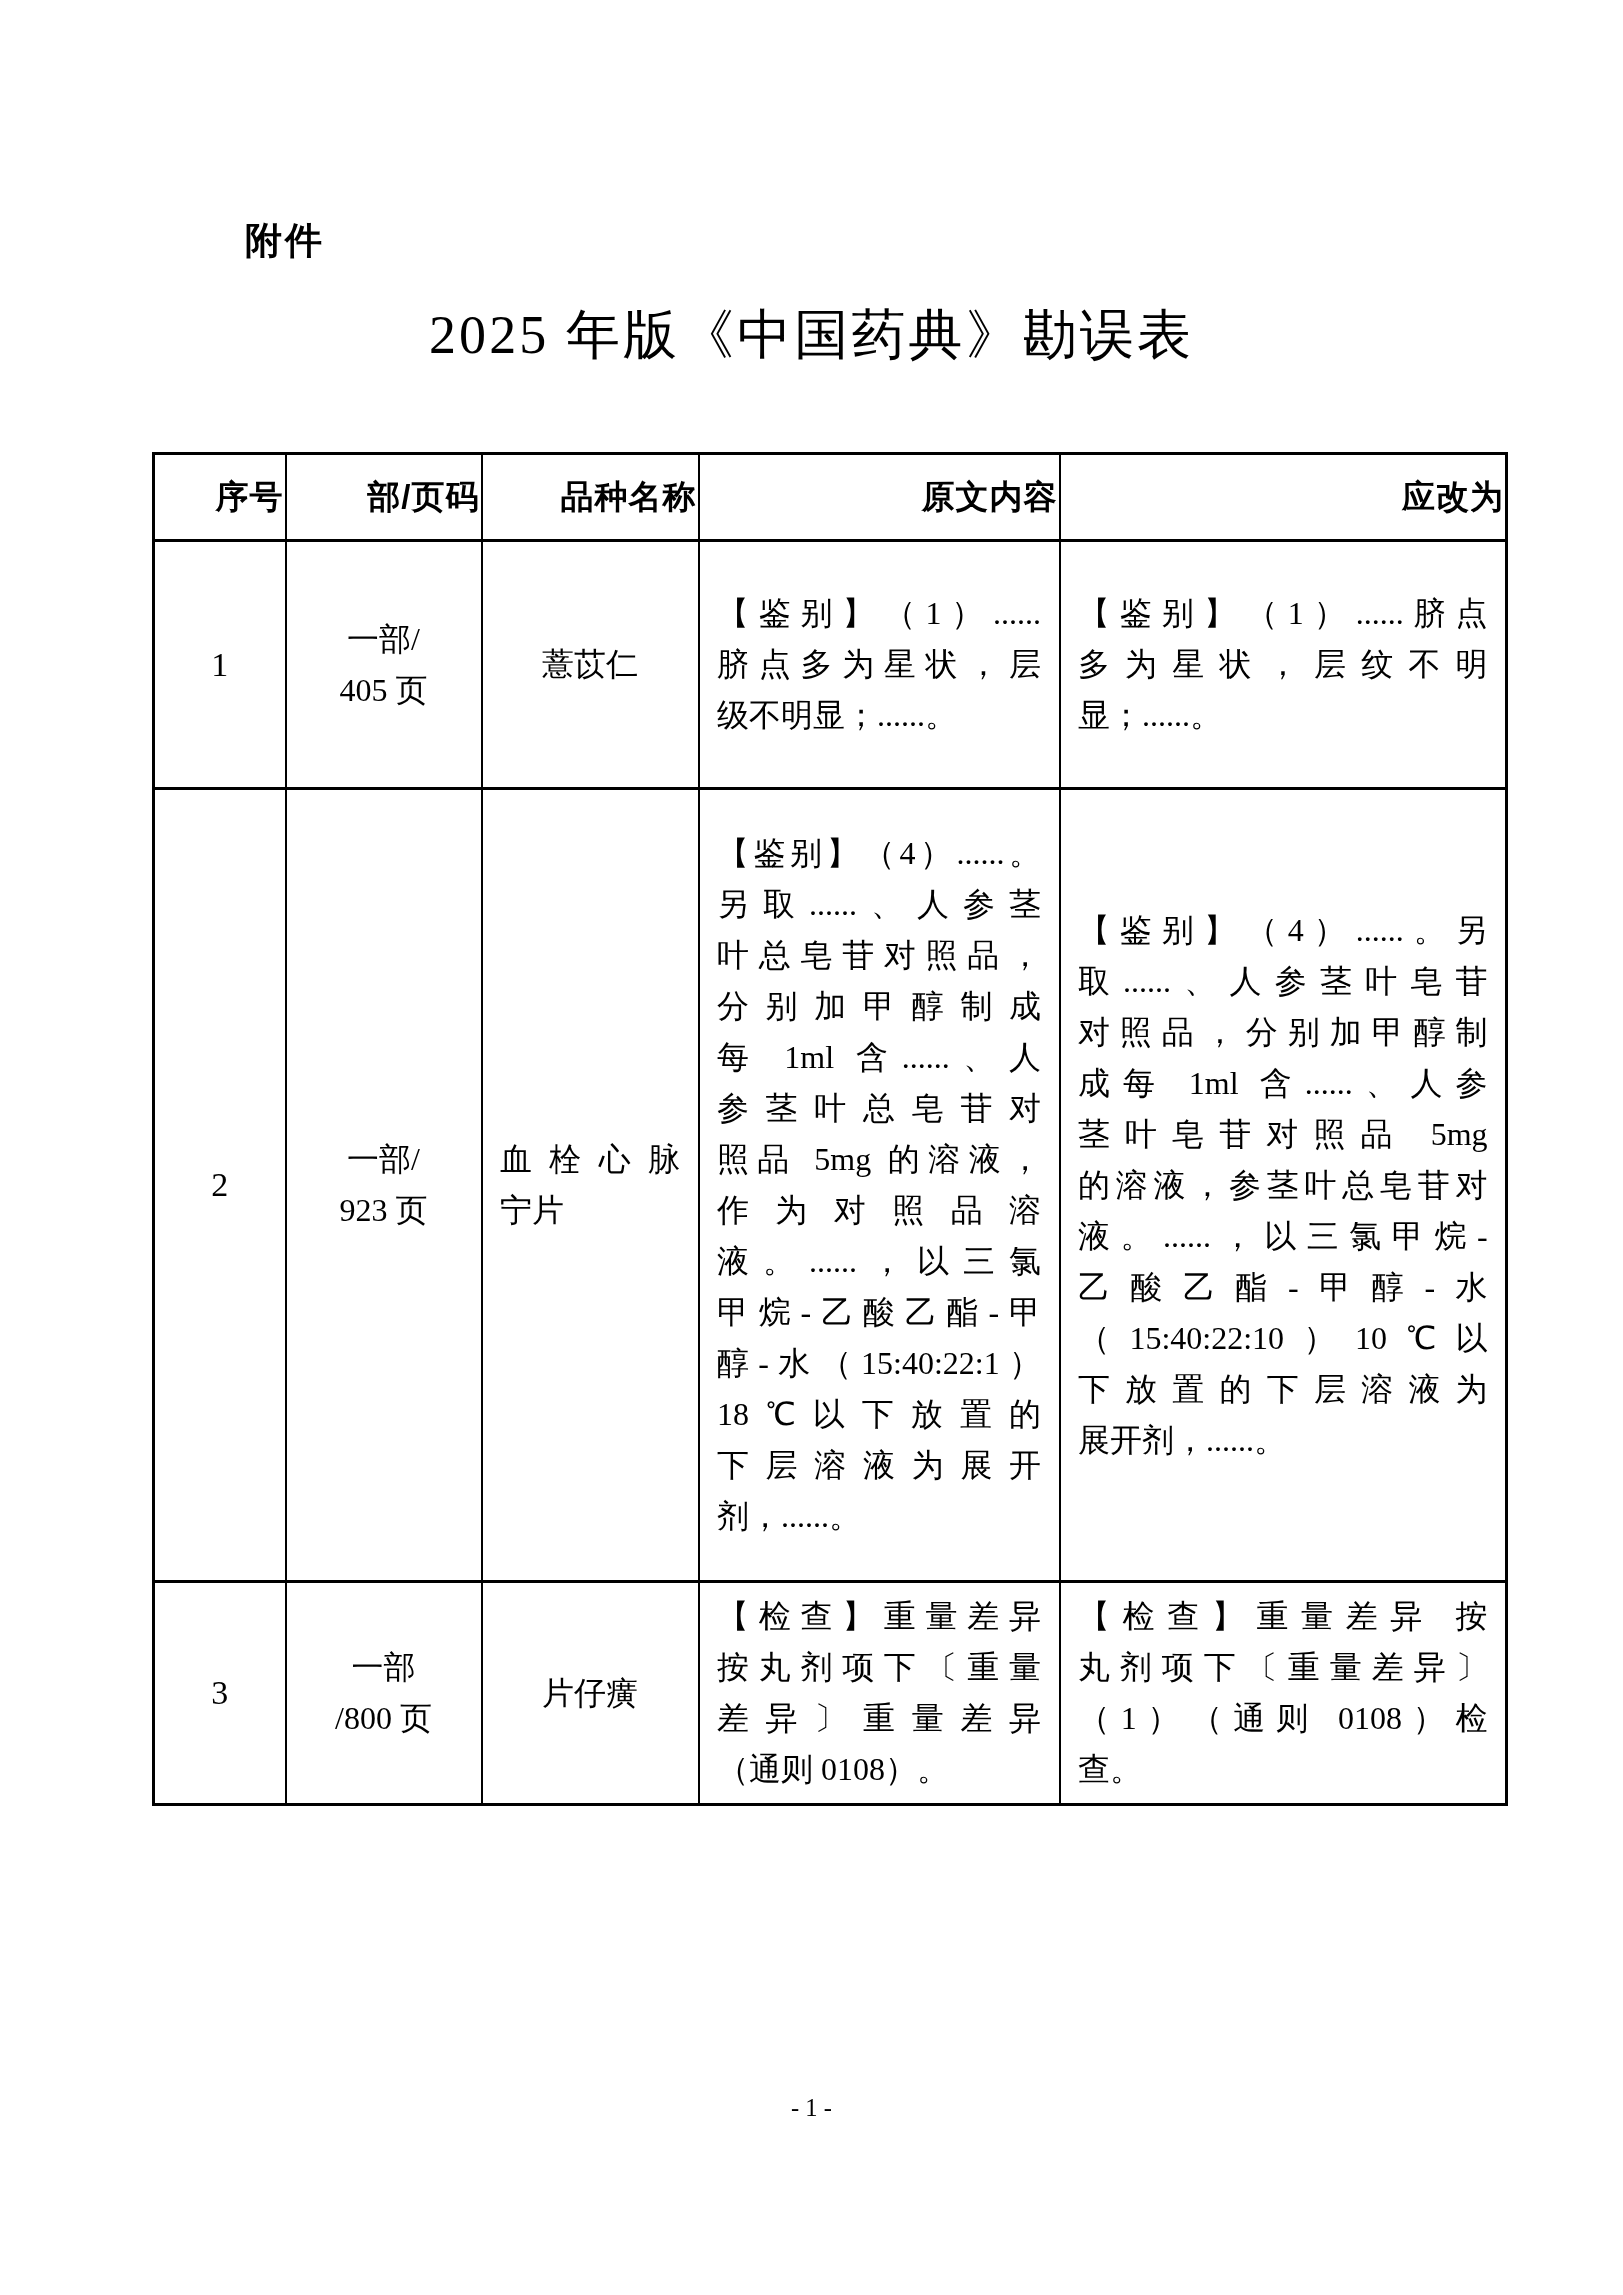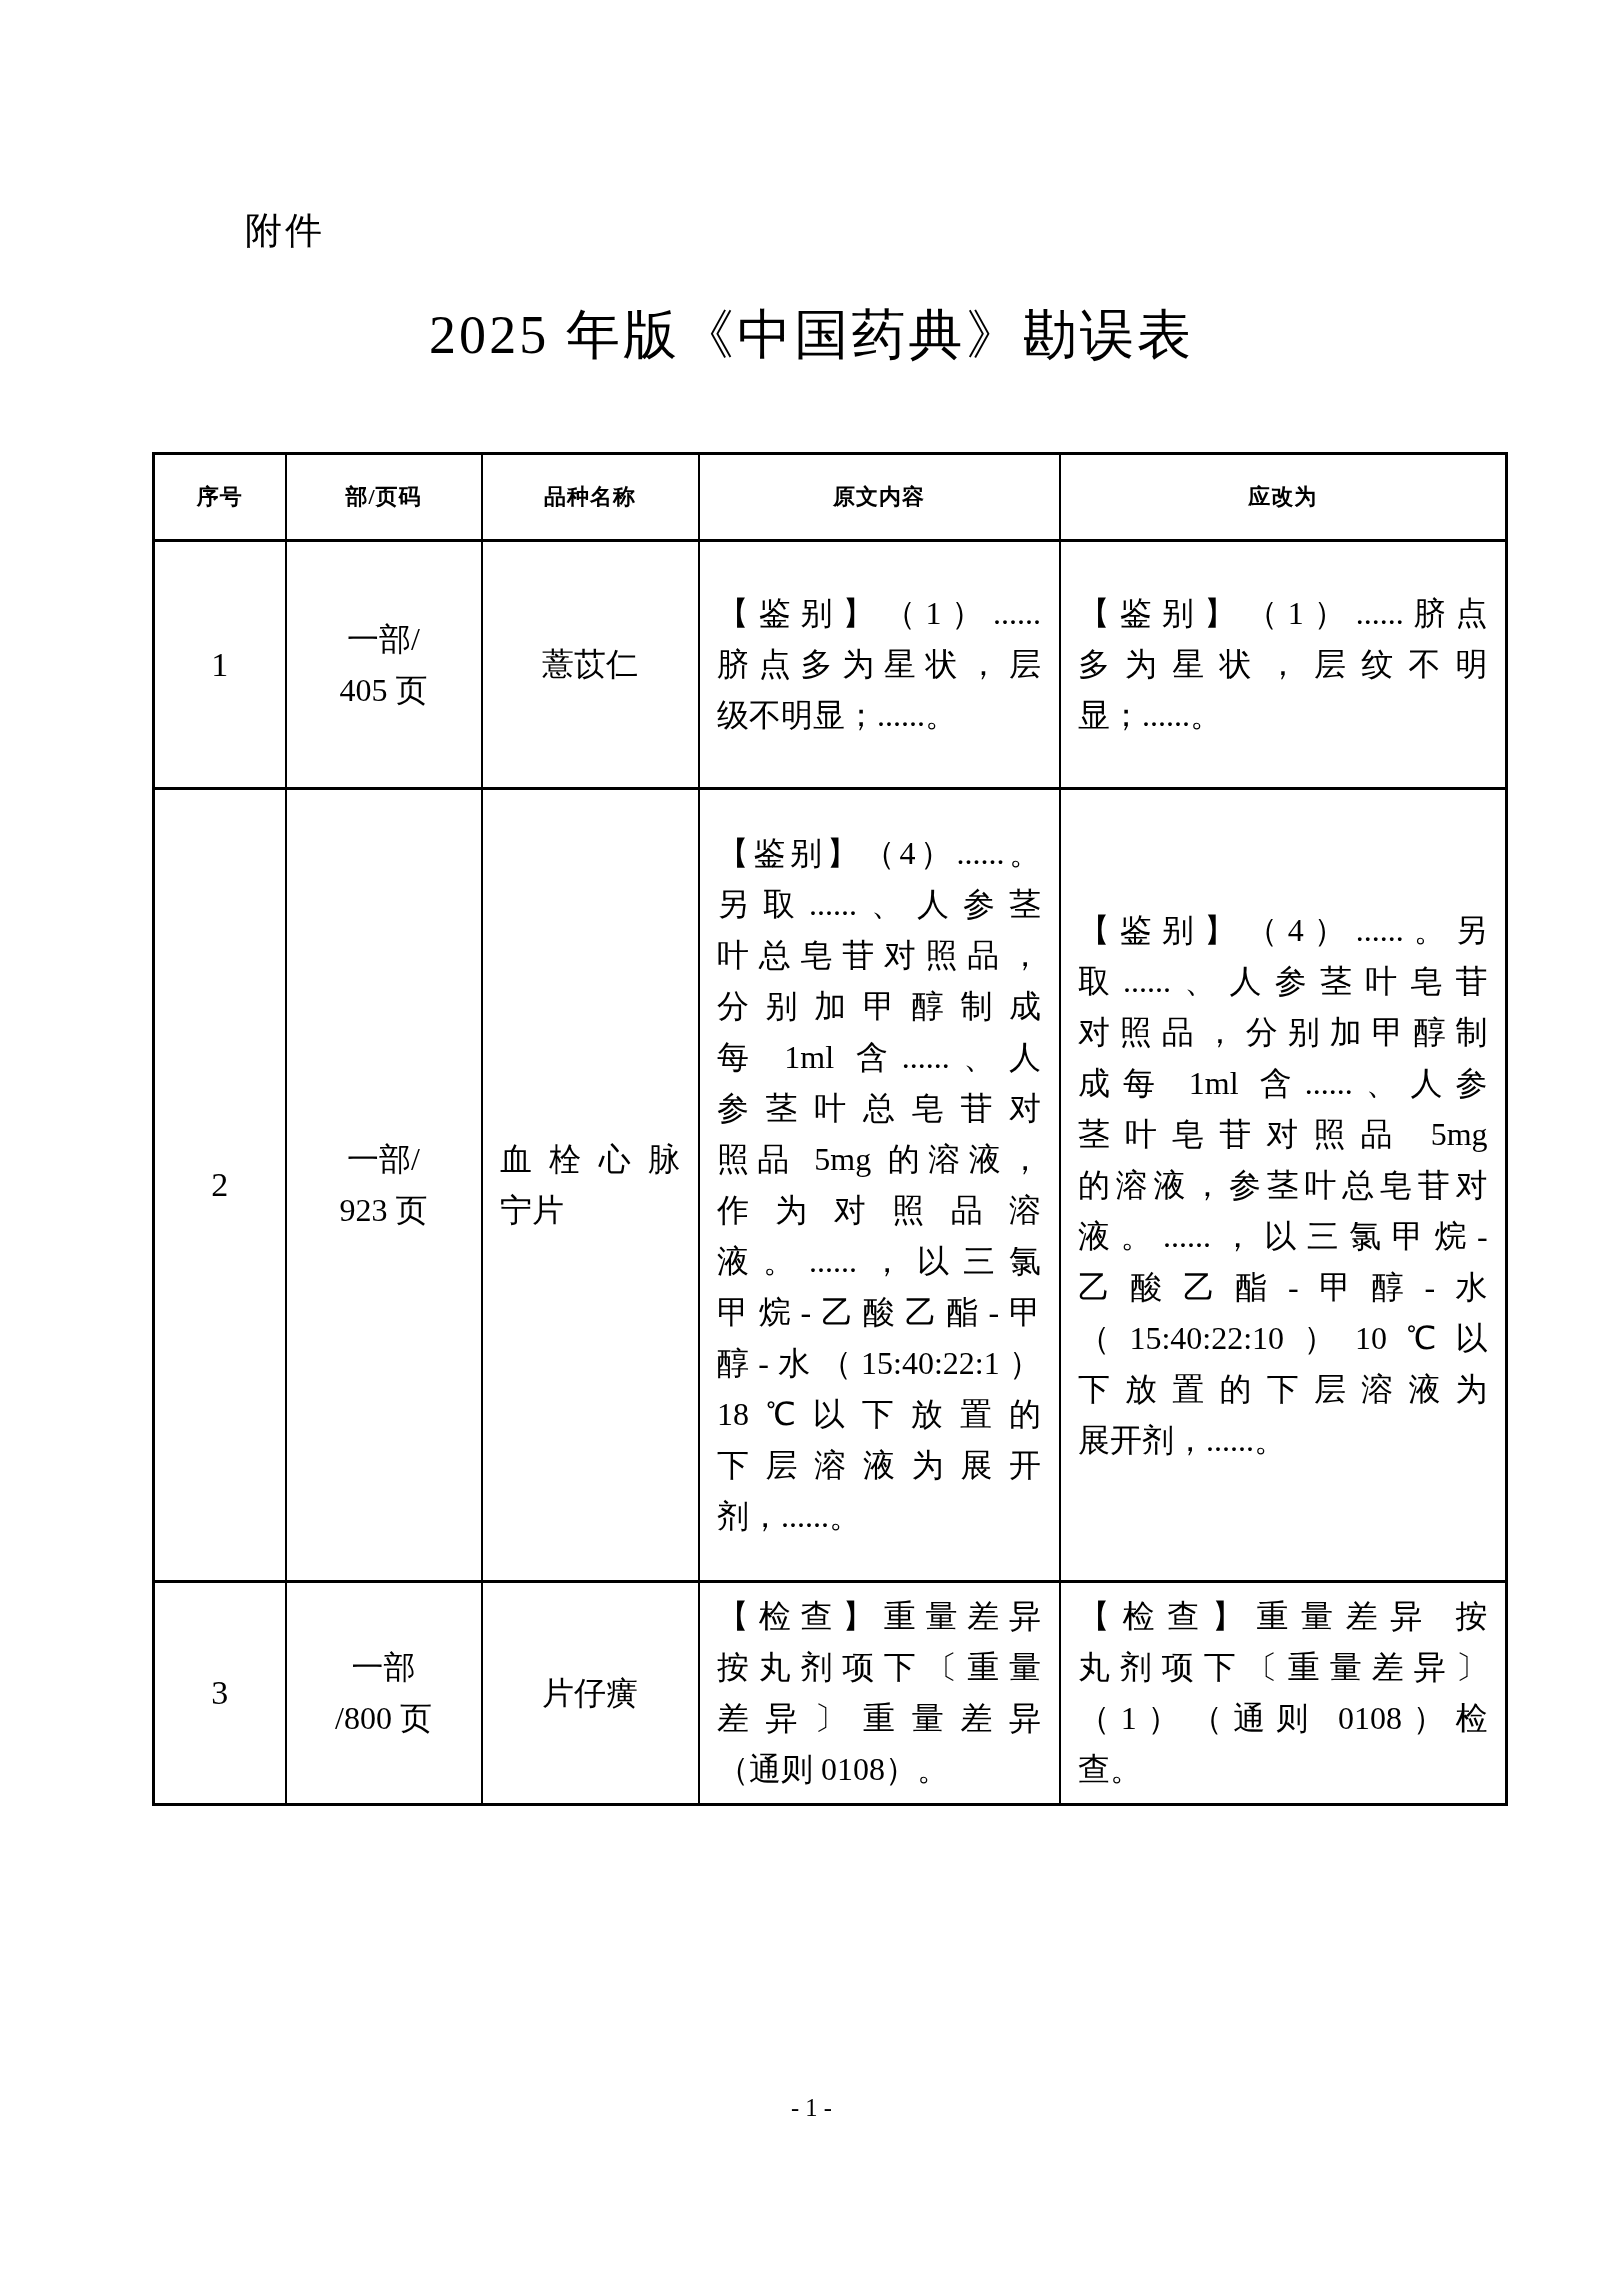--- a/index.html
+++ b/index.html
@@ -9,24 +9,24 @@
     height: 2295px;
     margin: 0 auto;
     background: #ffffff;
     color: #000000;
     font-family: "Liberation Serif", serif;
     overflow: hidden;
   }
   .attachment {
     position: absolute;
     left: 245px;
-    top: 206px;
+    top: 216px;
     font-family: "Liberation Sans", sans-serif;
     font-size: 37px;
-    font-weight: 400;
+    font-weight: 700;
     letter-spacing: 3.1px;
   }
   .title {
     position: absolute;
     top: 299px;
     left: 0;
     width: 100%;
     text-align: center;
     font-family: "Liberation Serif", serif;
     font-size: 54px;
@@ -46,24 +46,24 @@
   table.errata th, table.errata td {
     border-left: 2px solid #000;
     border-right: 2px solid #000;
     border-top: 3.6px solid #000;
     border-bottom: 3.6px solid #000;
     vertical-align: middle;
     overflow: hidden;
   }
   table.errata th {
     height: 82px;
-    font-family: Liberation Serif, serif;
+    font-family: Liberation Sans, sans-serif;
     font-weight: bold;
-    font-size: 22px;
-    text-align: center;
+    font-size: 33px;
+    text-align: right;
     letter-spacing: 1px;
   }
   tr.row-1 { height: 248px; }
   tr.row-2 { height: 793px; }
   tr.row-3 { height: 200px; }
   td { font-size: 32px; }
   td.cell-no {
     text-align: center;
     font-size: 34px;
   }

